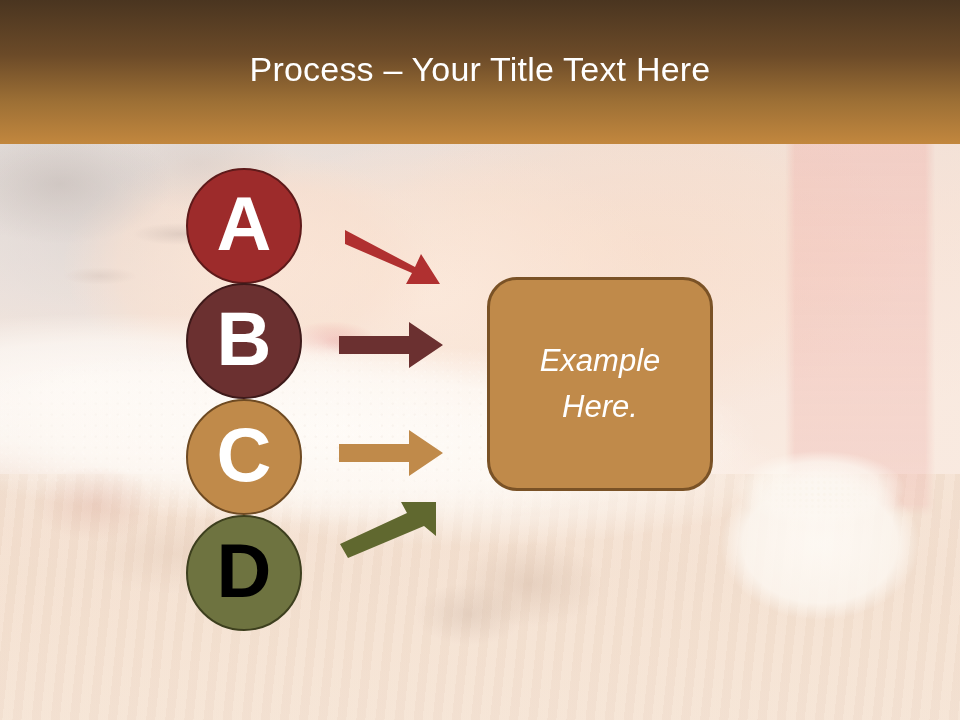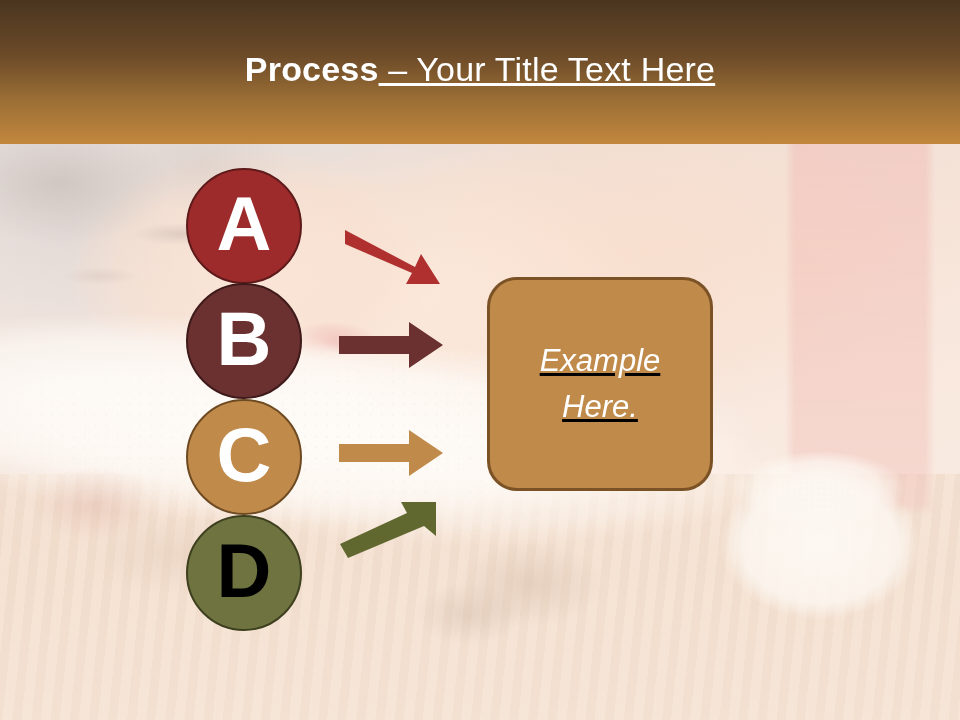--- a/index.html
+++ b/index.html
@@ -135,22 +135,22 @@
     left: 0;
     top: 49px;
     width: 960px;
     text-align: center;
     color: #ffffff;
     font-size: 34px;
     line-height: 40px;
     letter-spacing: 0.2px;
     white-space: nowrap;
   }
-  #title .t-bold { font-weight: bold; text-align: right; }
-  #title .t-light { font-weight: normal; text-decoration: underline; }
+  #title .t-bold { font-weight: normal; text-align: right; }
+  #title .t-light { font-weight: normal; }
 
   
   .circle {
     position: absolute;
     width: 116px;
     height: 116px;
     border-radius: 50%;
     display: flex;
     align-items: center;
     justify-content: center;
@@ -169,21 +169,20 @@
     position: absolute;
     left: 487px;
     top: 277px;
     width: 226px;
     height: 214px;
     border-radius: 30px;
     box-sizing: border-box;
     display: flex;
     align-items: center;
     justify-content: center;
-    text-decoration: underline;
   }
   #example-box-text {
     color: #ffffff;
     font-style: italic;
     font-size: 31px;
     line-height: 46px;
     text-align: center;
     width: 82%;
   }
 

